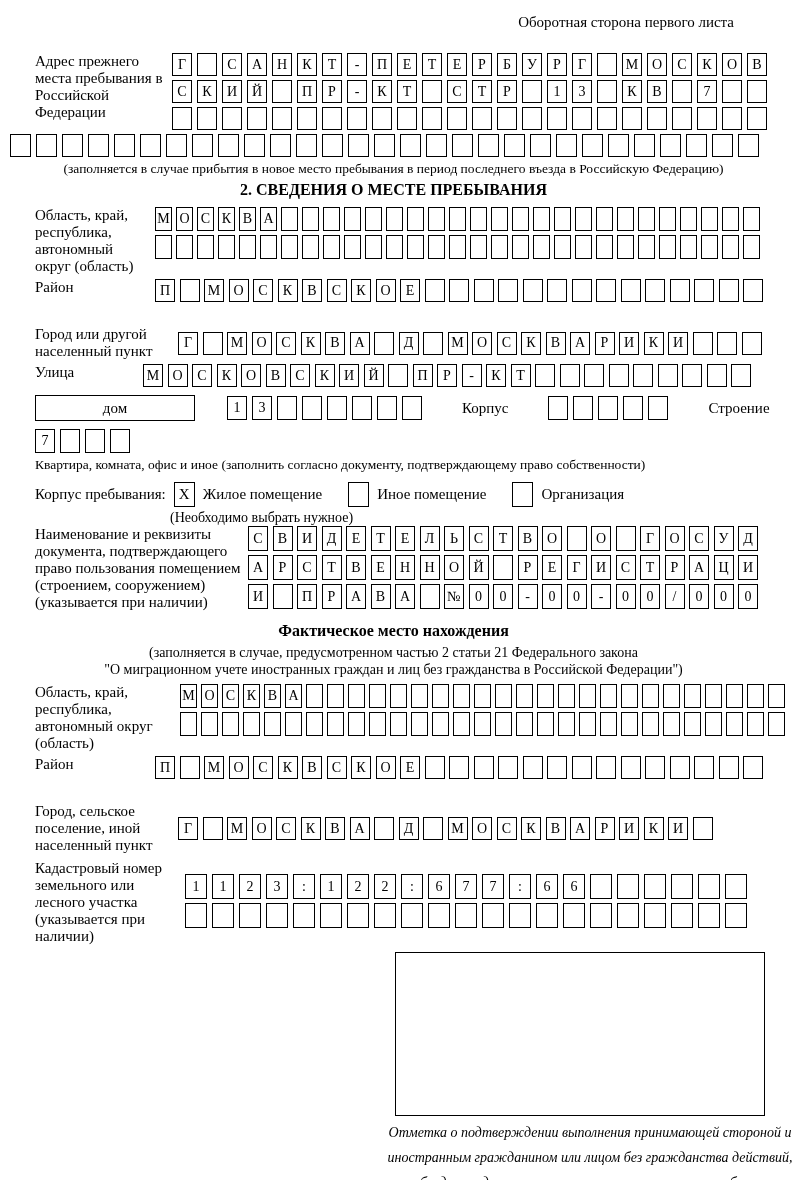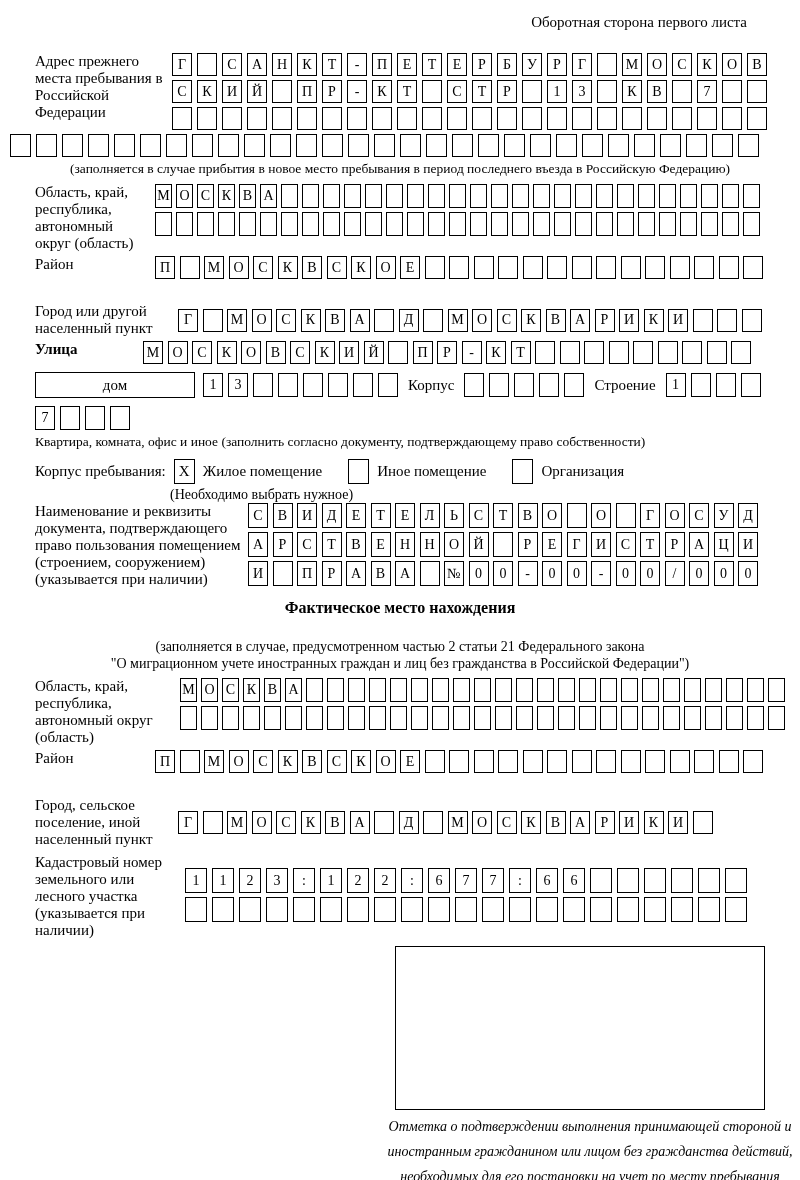--- a/index.html
+++ b/index.html
@@ -1,33 +1,33 @@
 <!DOCTYPE html>
 <html><head>
 <meta charset="utf-8">
 <style>
   * { box-sizing: border-box; }
   html,body { margin:0; padding:0; background:#fff; }
   body {
     width:800px; height:1180px; overflow:hidden;
     font-family:"Liberation Serif", serif; color:#000;
   }
-  .page { position:relative; width:800px; height:1180px; padding:14px 35px 0 35px; }
+  .page { position:relative; width:800px; height:1180px; padding:14px 48px 0 35px; }
 
   .header { text-align:right; padding-right:18px; font-size:15px; }
 
   .row { display:flex; align-items:flex-start; }
   .row.ac { align-items:center;margin-top:24px; }
   .col { display:flex; flex-direction:column; gap:4px; }
 
   .lbl { font-size:15px; line-height:17px; padding-right:4px; }
   .w137 { flex:0 0 137px; }
   .w120 { flex:0 0 120px; }
   .w143 { flex:0 0 143px; }
-  .w108 { flex:0 0 108px;font-weight:bold; }
+  .w108 { flex:0 0 108px; }
   .w213 { flex:0 0 213px; }
   .w145 { flex:0 0 145px; }
   .w150 { flex:0 0 150px; }
 
   .grid { display:flex; }
   .cbox {
     display:inline-flex; align-items:center; justify-content:center;
     border:1.5px solid #000; font-size:14px; line-height:1;
     flex:0 0 auto;
   }
@@ -39,30 +39,30 @@
   .gKad { gap:5px; }   .gKad .cbox { width:22px; height:25px; }
   .gSm  { gap:5px; }   .gSm .cbox  { width:20px; height:24px; }.mt4{margin-top:4px}.mt6{margin-top:6px}
   .mt7{margin-top:7px}.mt8{margin-top:0}.mt14{margin-top:14px}
 
   .sec-prev { margin-top:22px; }
   .row4 { margin-left:-25px; margin-top:4px; }
 
   .note-center { margin-top:3px; text-align:center; font-size:13.5px; line-height:17px; }
   .title2 { margin-top:3px; text-align:center; font-weight:bold; font-size:16px; line-height:20px; }
   .title3 { margin-top:10px; text-align:center; font-weight:bold; font-size:16px; line-height:20px; }
-  .note2 { margin-top:20px; text-align:center; font-size:14px; line-height:17px; }
-
-  .domrow { display:flex; align-items:center; margin-top:8px; }
+  .note2 { margin-top:3px; text-align:center; font-size:14px; line-height:17px; }
+
+  .domrow { display:flex; align-items:center; margin-top:8px;gap:24px; }
   .longbox {
     border:1.5px solid #000; height:26px; display:flex;
     align-items:center; justify-content:center; font-size:15px; flex:0 0 auto;
     margin-right:8px;
   }
   .wb160 { width:160px; } .wb195 { width:195px; }
-  .inl-lbl { font-size:15px; margin:0 10px; white-space:nowrap; }
+  .inl-lbl { font-size:15px; margin:0 16px; white-space:nowrap; }
   .caption { margin-top:4px; font-size:13.5px; line-height:16px; }
 
   .mesto { display:flex; align-items:center; margin-top:9px; font-size:15px; }
   .chk {
     width:21px; height:25px; border:1.5px solid #000; display:inline-flex;
     align-items:center; justify-content:center; font-size:15px;
     margin:0 8px; flex:0 0 auto;
   }
   .opt { margin-right:18px; white-space:nowrap; }
   .mesto-note { margin-left:135px; margin-top:3px; font-size:14px; }
@@ -189,20 +189,21 @@
       <span class="cbox"></span>
       <span class="cbox"></span>
       <span class="cbox"></span>
       <span class="cbox"></span>
       <span class="cbox"></span>
       <span class="cbox"></span>
       <span class="cbox"></span>
     </div>
   <div class="note-center">(заполняется в случае прибытия в новое место пребывания в период последнего въезда в Российскую Федерацию)</div>
 
+  <div class="title2">2. СВЕДЕНИЯ О МЕСТЕ ПРЕБЫВАНИЯ</div>
 
   <div class="row mt7">
     <div class="lbl w120">Область, край, республика, автономный округ (область)</div>
     <div class="col">
       <div class="grid gOb">
           <span class="cbox">М</span>
           <span class="cbox">О</span>
           <span class="cbox">С</span>
           <span class="cbox">К</span>
           <span class="cbox">В</span>

